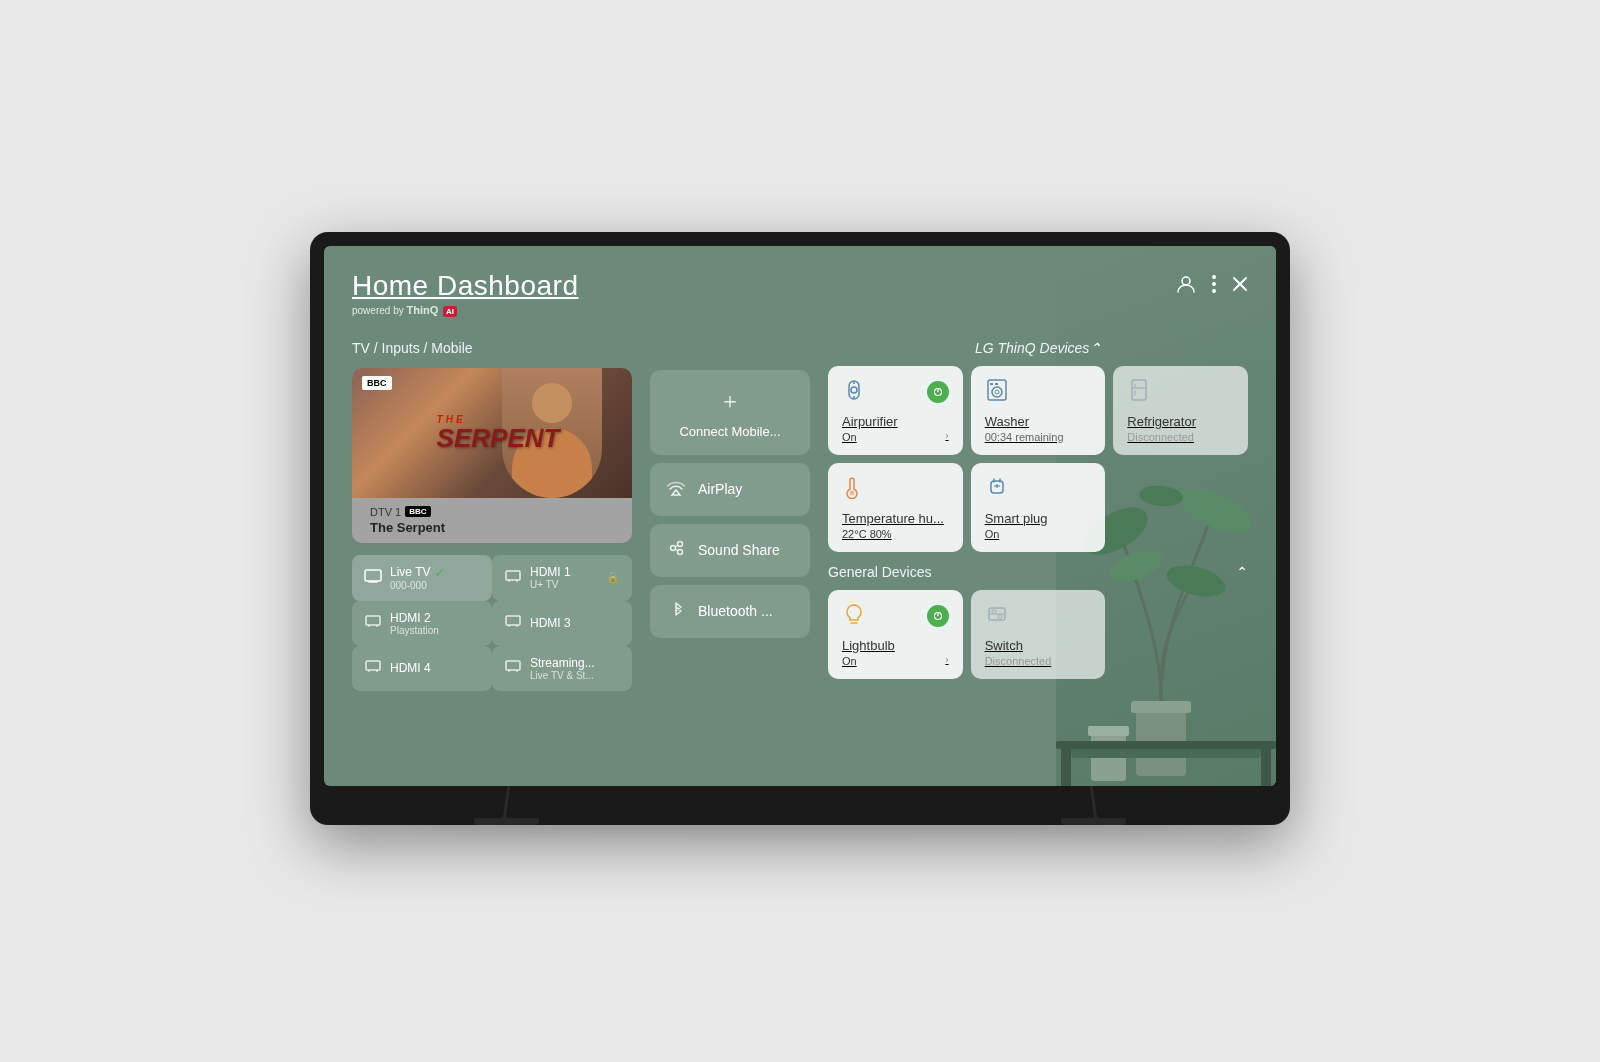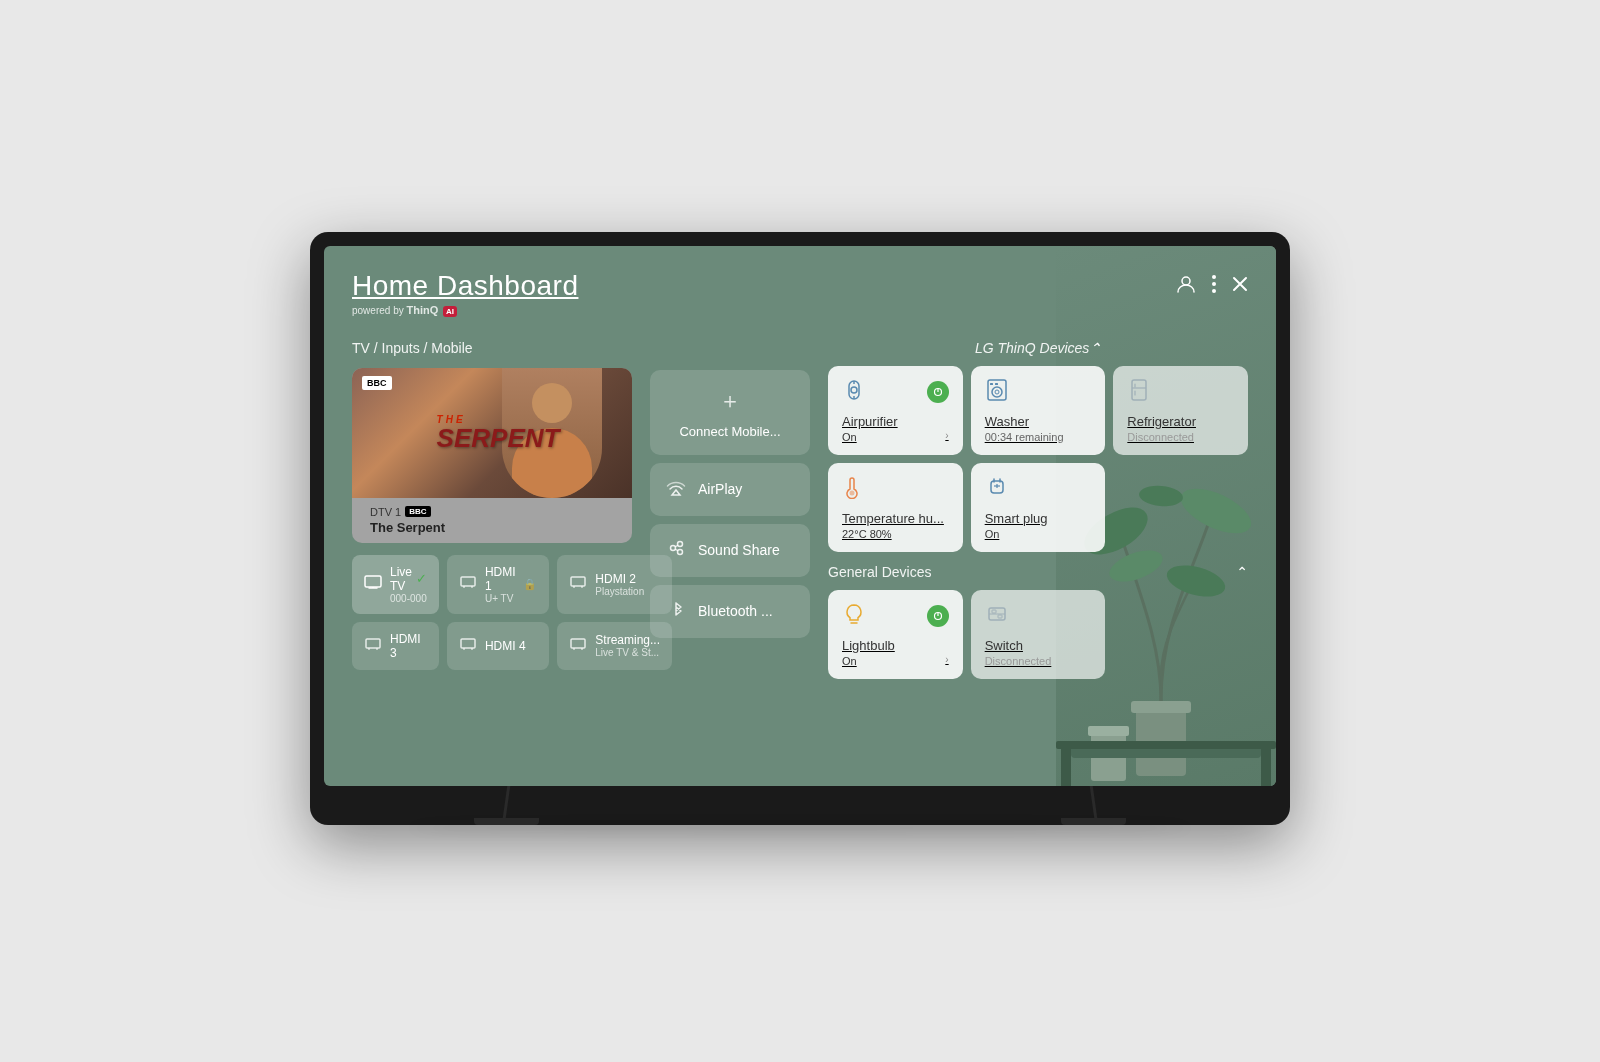--- a/index.html
+++ b/index.html
@@ -146,22 +146,21 @@
     .tv-show-name {
       font-size: 13px;
       font-weight: bold;
       color: #222;
       margin-top: 2px;
     }
 
     
     .inputs-grid {
       display: grid;
-      grid-template-columns: 1fr 1fr 1fr;
-      gap: 8px;
+      grid-template-columns: 1fr 1fr;
     }
 
     .input-card {
       background: rgba(255,255,255,0.15);
       border-radius: 8px;
       padding: 10px 12px;
       display: flex;
       align-items: center;
       gap: 8px;
       cursor: pointer;

